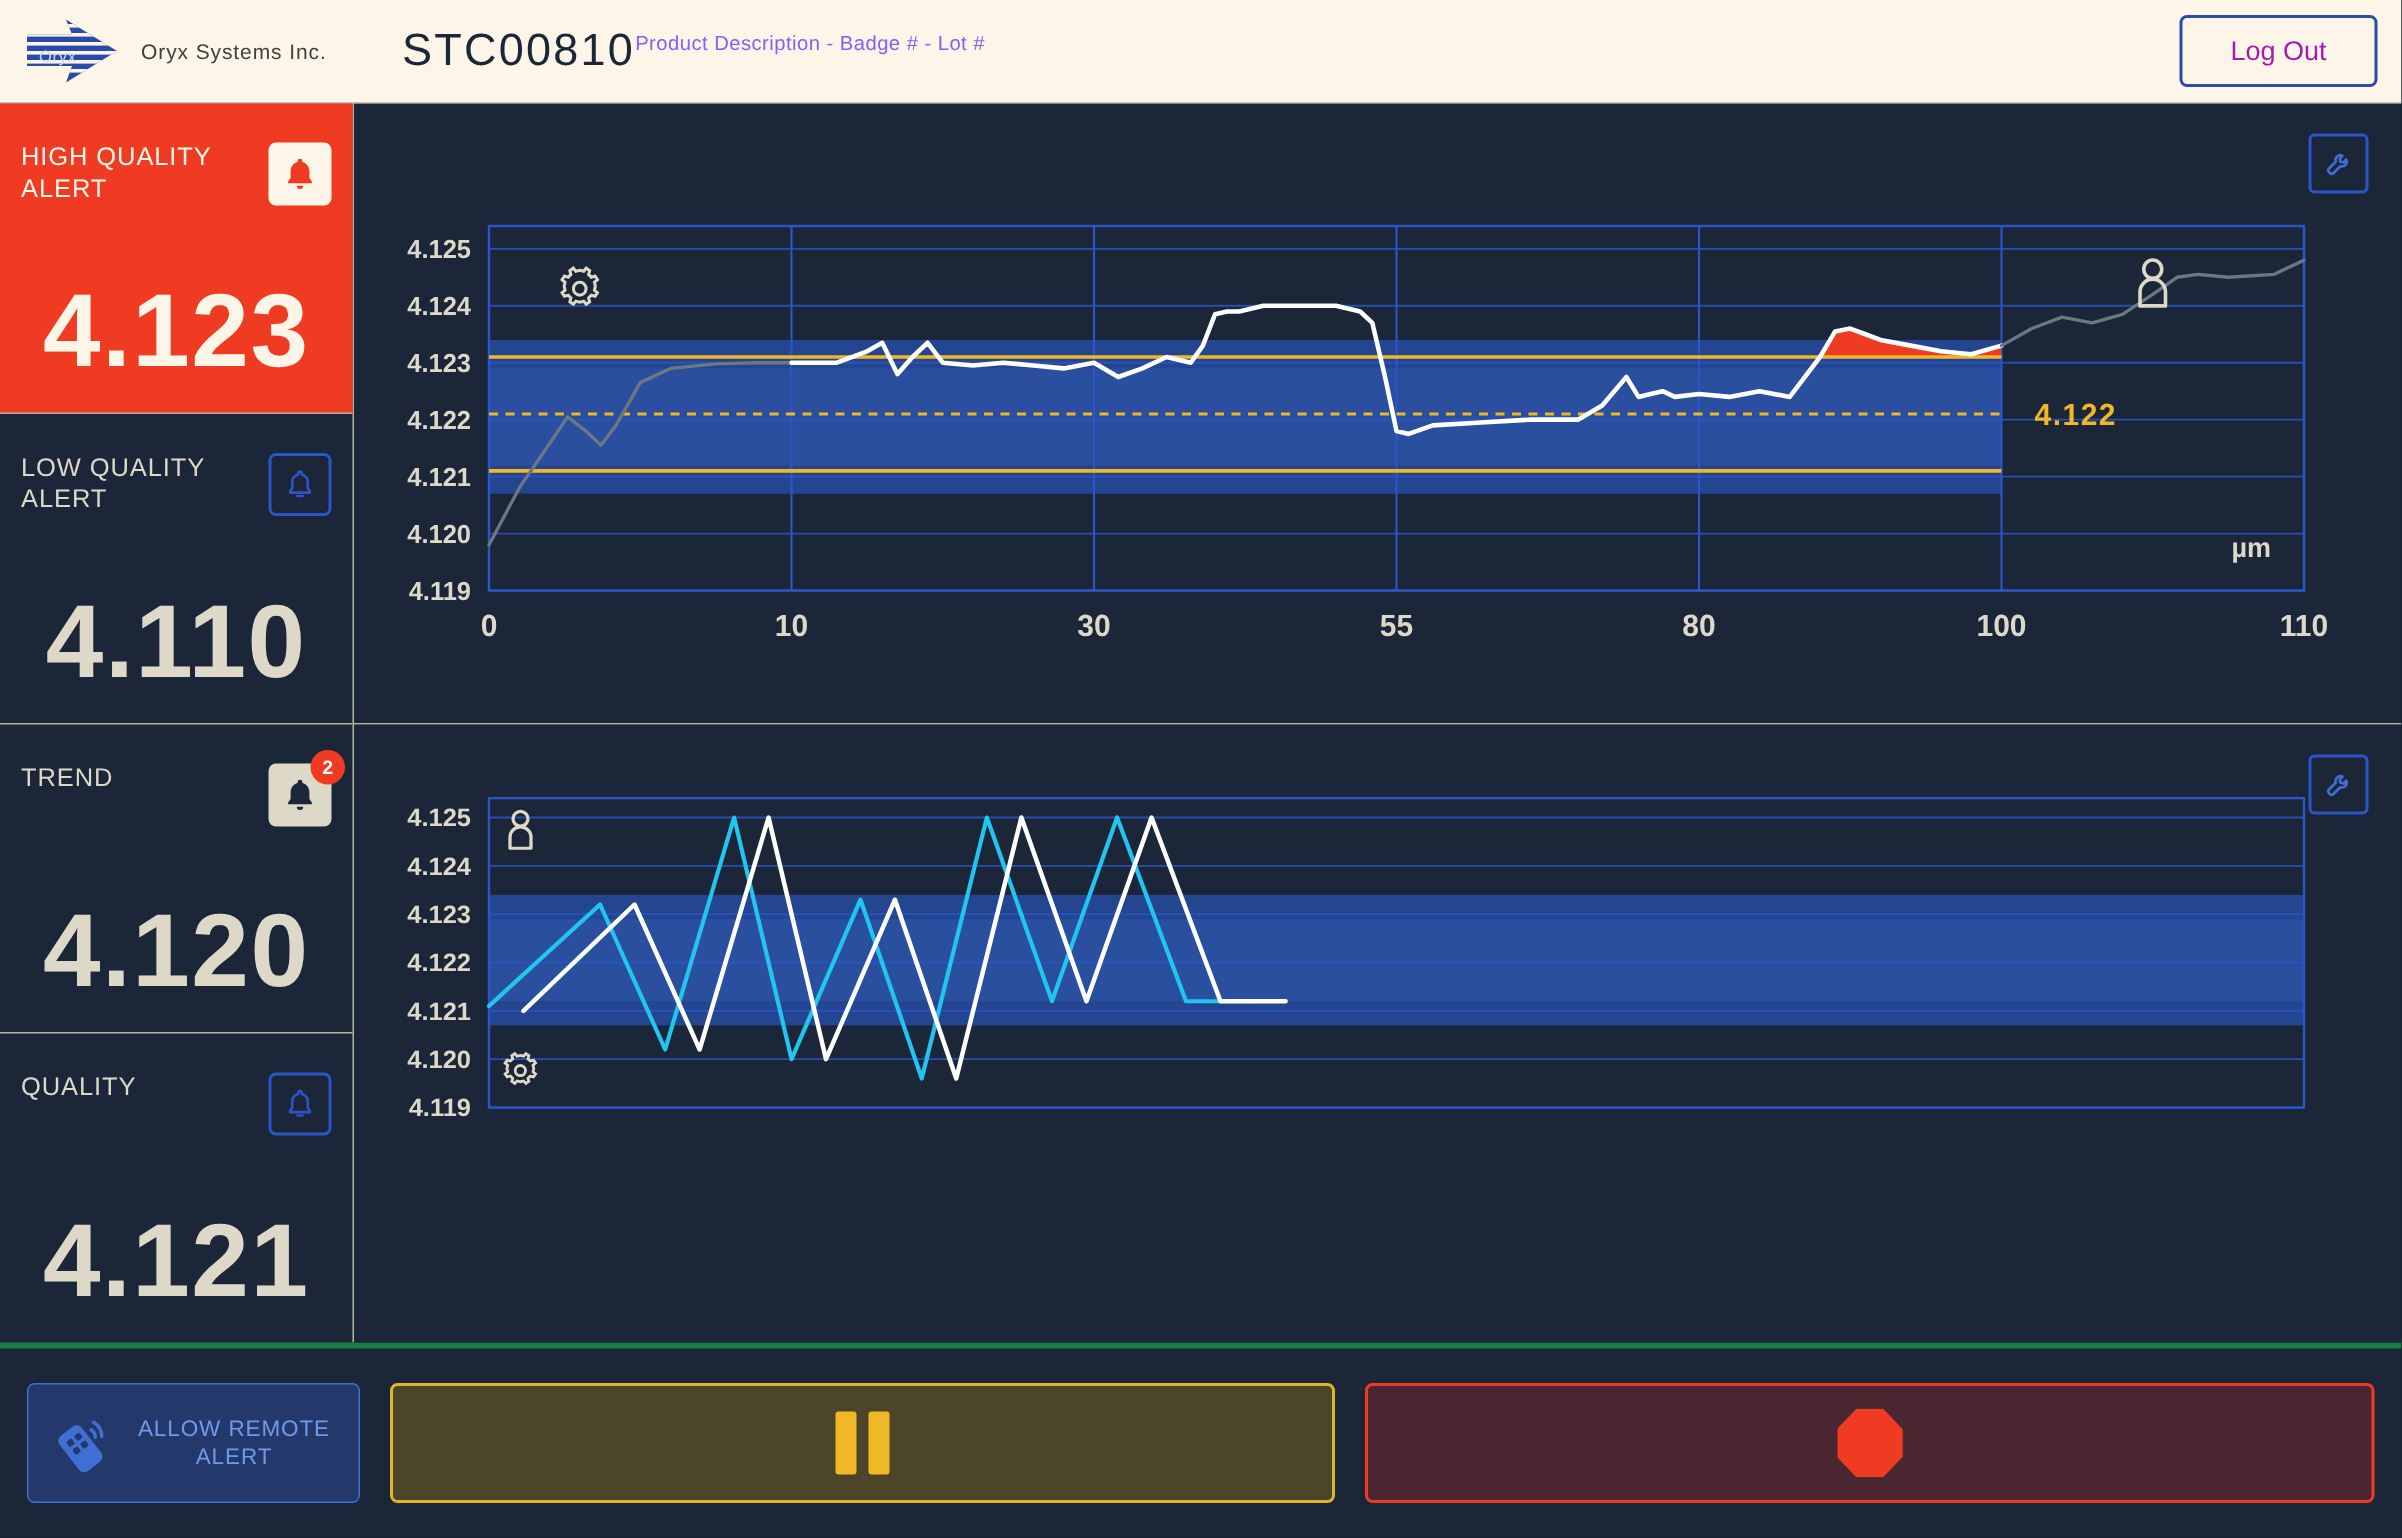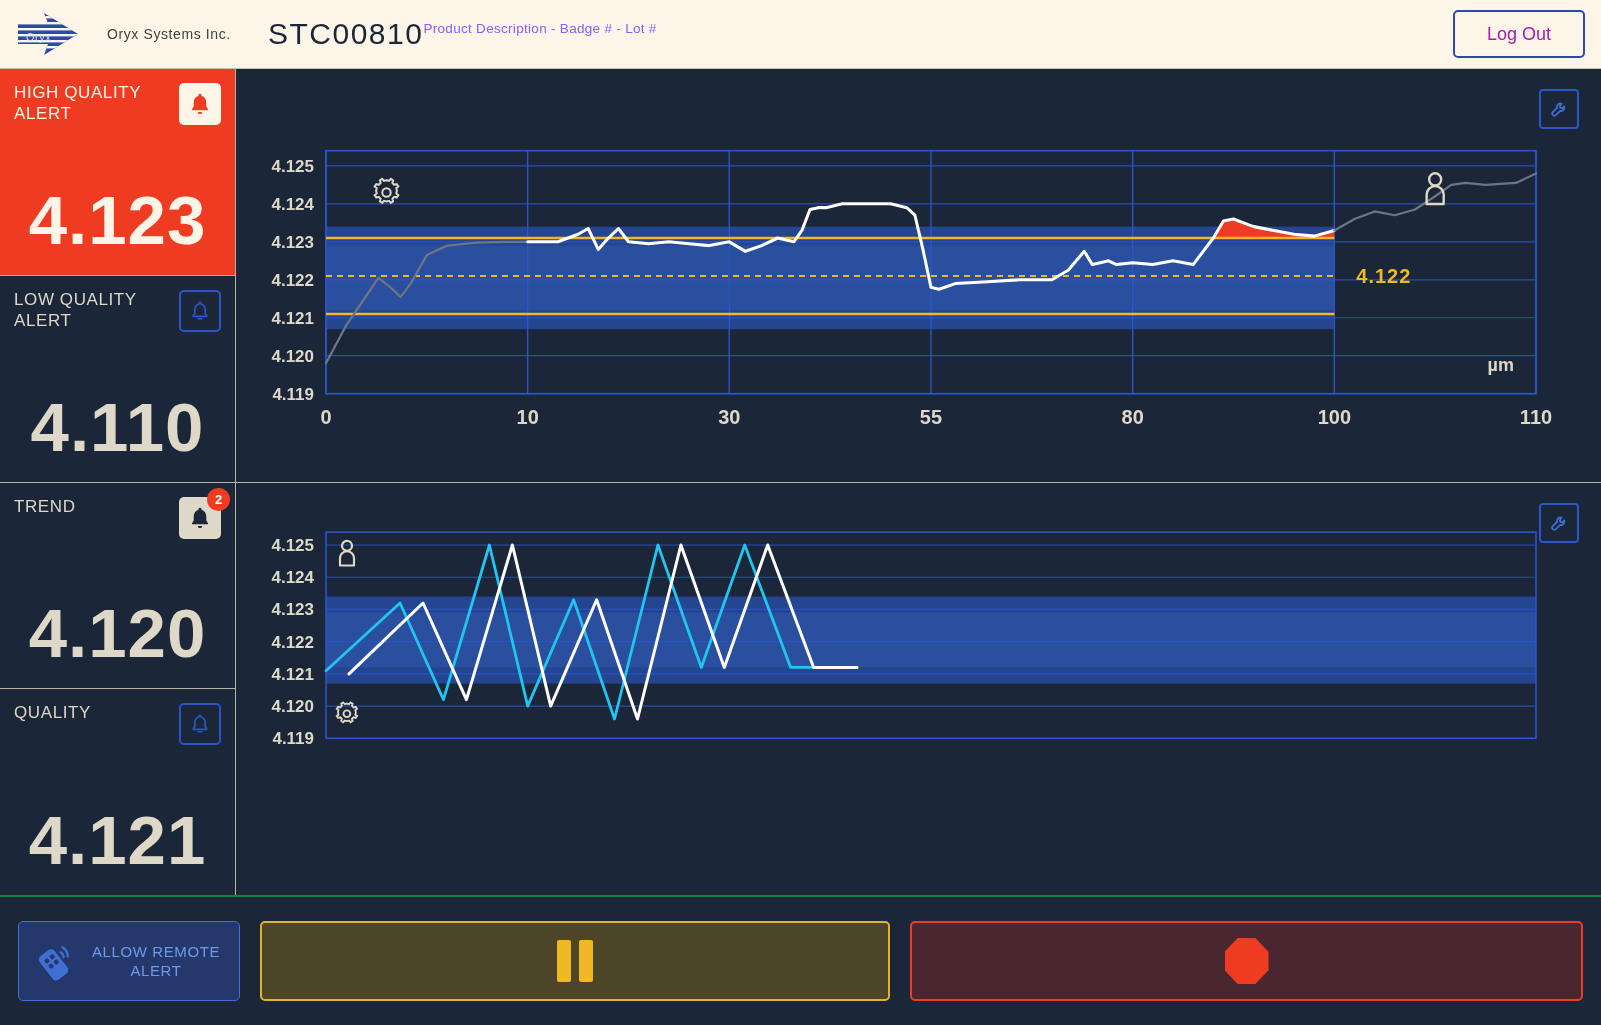--- a/index.html
+++ b/index.html
@@ -13,21 +13,21 @@
   .app{ width:1601px; height:1025px; display:flex; flex-direction:column; position:relative; }
 
   
   .header{
     height:69px; min-height:69px;
     background:#fdf6e8;
     display:flex; align-items:center;
     position:relative;
     border-bottom:1px solid #c9c2b2;
   }
-  .logo-wrap{ width:236px; height:69px; display:flex; align-items:center; padding-left:14px; gap:27px; }
+  .logo-wrap{ width:236px; height:69px; display:flex; align-items:center; padding-left:14px; gap:14px; }
   .logo-mark{ width:66px; height:46px; position:relative; flex:none; }
   .logo-text{ font-size:14px; color:#404040; letter-spacing:.6px; white-space:nowrap; font-weight:400;}
   .hdr-titles{ padding-left:32px; display:flex; flex-direction:row; justify-content:center; }
   .hdr-title{ font-size:30px; color:#1b2638; letter-spacing:1.5px; line-height:1.06; font-weight:400;}
   .hdr-sub{ font-size:13.5px; color:#8b5cf6; letter-spacing:.3px; margin-top:3px; }
   .logout-btn{
     position:absolute; right:16px; top:10px;
     width:132px; height:48px;
     border:2px solid #2b4ba8; border-radius:5px;
     background:#fdf6e8; color:#a21caf;
@@ -35,21 +35,21 @@
     cursor:pointer;
   }
 
   
   .body-row{ flex:1; display:flex; min-height:0; }
 
   
   .sidebar{ width:236px; min-width:236px; display:flex; flex-direction:column;
             border-right:1px solid #b9b3a4; background:#1b2638; }
   .kpi{ position:relative; flex:1; display:flex; flex-direction:column;
-        padding:14px 14px 10px 14px; border-bottom:1px solid #b9b3a4; overflow:hidden;}
+        padding:26px 14px 10px 14px; border-bottom:1px solid #b9b3a4; overflow:hidden;}
   .kpi:last-child{ border-bottom:none; }
   .kpi.alert{ background:#ef3b22; }
   .kpi-top{ display:flex; justify-content:space-between; align-items:flex-start; }
   .kpi-label{ font-size:17px; letter-spacing:.6px; line-height:1.23; color:#ded8c8; max-width:140px;}
   .kpi.alert .kpi-label{ color:#fdf6e8; }
   .kpi-value{ font-size:69px; font-weight:bold; letter-spacing:1px; color:#ded8c8;
               margin-top:auto; text-align:center; line-height:1; padding-bottom:10px;}
   .kpi.alert .kpi-value{ color:#fdf6e8; }
 
   .bell-box{ width:42px; height:42px; border-radius:5px; display:flex; align-items:center;
@@ -64,21 +64,21 @@
   
   .main{ flex:1; display:flex; flex-direction:column; min-width:0; background:#1b2638; }
   .chart-panel{ position:relative; flex:1; min-height:0; }
   .chart-panel.top{ border-bottom:1px solid #b9b3a4; }
   .tool-btn{ position:absolute; right:22px; top:20px; width:40px; height:40px;
              border:2px solid #2b55c8; border-radius:4px; display:flex;
              align-items:center; justify-content:center; cursor:pointer; }
   .chart-svg{ position:absolute; inset:0; width:100%; height:100%; }
 
   
-  .footer{ height:130px; min-height:130px; border-top:2px solid #15803d;
+  .footer{ height:130px; min-height:130px; border-top:4px solid #15803d;
            display:flex; align-items:center; gap:20px; padding:0 18px; background:#1b2638;}
   .btn-remote{ width:222px; height:80px; border:1px solid #3f6fd4; border-radius:5px;
                background:#24386b; display:flex; align-items:center; gap:10px;
                padding:0 12px; cursor:pointer; }
   .btn-remote .lbl{ color:#6f9aea; font-size:15px; letter-spacing:.6px; text-align:center; line-height:1.3; flex:1;}
   .btn-pause{ width:630px; height:80px; border:2px solid #e0b52a; border-radius:5px;
               background:#4c4527; display:flex; align-items:center; justify-content:center; cursor:pointer;}
   .pause-glyph{ display:flex; gap:8px; }
   .pause-glyph i{ display:block; width:14px; height:42px; background:#f0b827; border-radius:2px; }
   .btn-stop{ flex:1; height:80px; border:2px solid #ef3b22; border-radius:5px;

